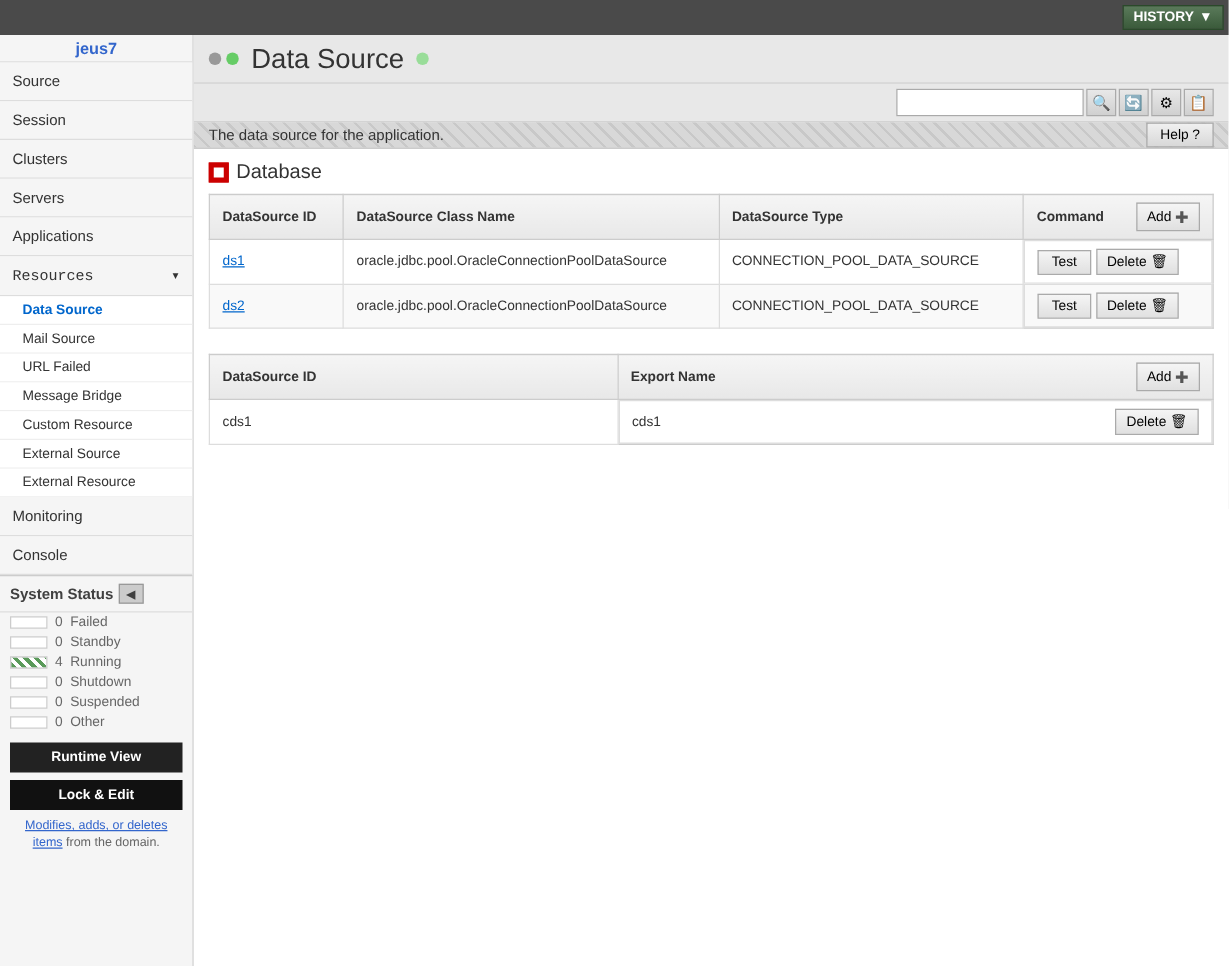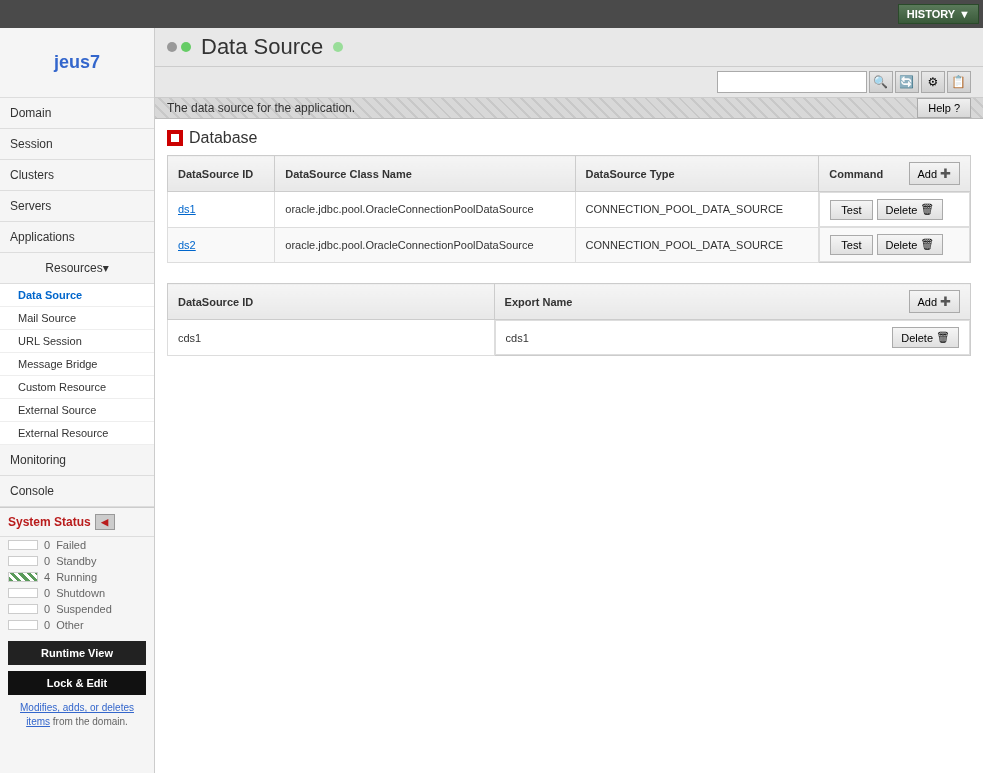--- a/index.html
+++ b/index.html
@@ -7,28 +7,28 @@
 
     
     #top-bar { background: #4a4a4a; height: 28px; display: flex; justify-content: flex-end; align-items: center; padding-right: 4px; }
     .history-btn { background: linear-gradient(to bottom, #5a7a5a, #3a5a3a); color: #fff; font-size: 11px; font-weight: bold; border: 1px solid #2a4a2a; padding: 3px 8px; cursor: pointer; display: flex; align-items: center; gap: 4px; }
 
     
     #main { display: flex; flex: 1; overflow: hidden; }
 
     
     #sidebar { width: 155px; background: #f5f5f5; border-right: 1px solid #ccc; display: flex; flex-direction: column; overflow-y: auto; flex-shrink: 0; }
-    .sidebar-username { text-align: center; padding: 24px 4px; font-size: 18px; color: #3366cc; font-weight: bold; border-bottom: 1px solid #ddd; }
+    .sidebar-username { text-align: center; padding: 3px 4px; font-size: 13px; color: #3366cc; font-weight: bold; border-bottom: 1px solid #ddd; }
     .sidebar-nav-item { padding: 8px 10px; border-bottom: 1px solid #ddd; color: #333; font-size: 12px; cursor: pointer; background: #f5f5f5; }
-    .sidebar-nav-item.has-arrow { display: flex; justify-content: center; align-items: center; }
+    .sidebar-nav-item.has-arrow { display: flex; justify-content: space-between; align-items: center; font-family: Liberation Mono, monospace; }
     .sidebar-sub-item { padding: 5px 10px 5px 18px; border-bottom: 1px solid #eee; color: #333; font-size: 11px; cursor: pointer; background: #fff; }
     .sidebar-sub-item.active { color: #0066cc; font-weight: bold; }
 
     
-    .system-status-header { padding: 6px 8px; font-size: 12px; font-weight: bold; color: #b91c1c; display: flex; align-items: center; gap: 4px; border-top: 1px solid #ccc; border-bottom: 1px solid #ddd; }
+    .system-status-header { padding: 6px 8px; font-size: 12px; font-weight: bold; color: #404040; display: flex; align-items: center; gap: 4px; border-top: 1px solid #ccc; border-bottom: 1px solid #ddd; }
     .status-toggle { background: #ccc; border: 1px solid #999; width: 20px; height: 16px; cursor: pointer; font-size: 9px; display: flex; align-items: center; justify-content: center; }
     .status-row { display: flex; align-items: center; gap: 6px; padding: 2px 8px; }
     .status-bar { width: 30px; height: 10px; border: 1px solid #ccc; background: #fff; }
     .status-bar.running { background: repeating-linear-gradient(45deg, #5a9a5a, #5a9a5a 3px, #fff 3px, #fff 6px); }
     .status-count { color: #666; font-size: 11px; }
     .status-label { color: #666; font-size: 11px; }
 
     
     .sidebar-bottom { padding: 8px; display: flex; flex-direction: column; gap: 6px; }
     .btn-runtime { background: #222; color: #fff; padding: 6px 8px; text-align: center; font-size: 11px; font-weight: bold; cursor: pointer; border: none; width: 100%; }
@@ -88,33 +88,33 @@
     <span>HISTORY</span>
     <span>▼</span>
   </button>
 </div>
 
 <div id="main">
 
   <div id="sidebar">
     <div class="sidebar-username">jeus7</div>
 
-    <div class="sidebar-nav-item">Domain</div>
+    <div class="sidebar-nav-item">Source</div>
     <div class="sidebar-nav-item">Session</div>
     <div class="sidebar-nav-item">Clusters</div>
     <div class="sidebar-nav-item">Servers</div>
     <div class="sidebar-nav-item">Applications</div>
     <div class="sidebar-nav-item has-arrow">
       <span>Resources</span>
       <span>▾</span>
     </div>
 
     <div class="sidebar-sub-item active">Data Source</div>
     <div class="sidebar-sub-item">Mail Source</div>
-    <div class="sidebar-sub-item">URL Session</div>
+    <div class="sidebar-sub-item">URL Failed</div>
     <div class="sidebar-sub-item">Message Bridge</div>
     <div class="sidebar-sub-item">Custom Resource</div>
     <div class="sidebar-sub-item">External Source</div>
     <div class="sidebar-sub-item">External Resource</div>
 
     <div class="sidebar-nav-item">Monitoring</div>
     <div class="sidebar-nav-item">Console</div>
 
     <div class="system-status-header">
       <span>System Status</span>

